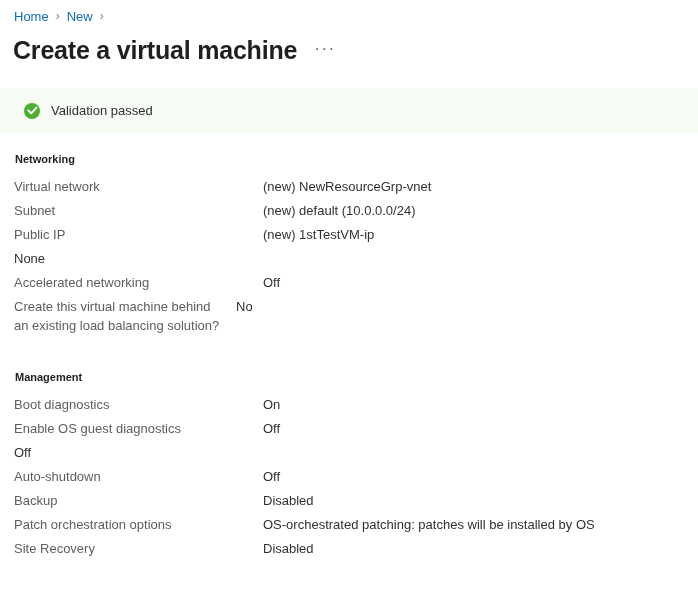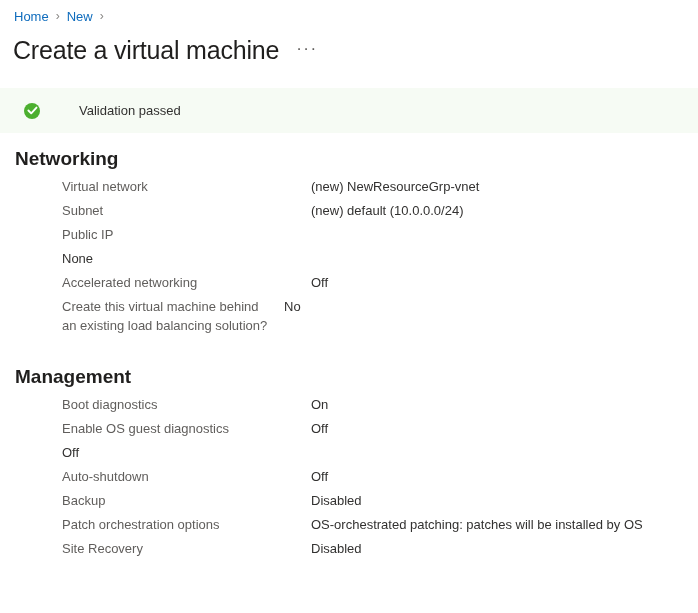--- a/index.html
+++ b/index.html
@@ -45,21 +45,21 @@
   }
 
   
   .title-row {
     display: flex;
     align-items: baseline;
     padding: 8px 0 0 13px;
   }
   .page-title {
     font-size: 25px;
-    font-weight: 400;
+    font-weight: 700;
     letter-spacing: -0.2px;
     color: #201f1e;
     line-height: 32px;
     margin: 0;
     white-space: nowrap;
   }
   .more-menu {
     margin-left: 17px;
     color: #605e5c;
     font-size: 17px;
@@ -76,21 +76,20 @@
     position: absolute;
     left: 0;
     top: 88px;
     width: 698px;
     height: 45px;
     background: #f6fbf4;
     display: flex;
     align-items: center;
     box-sizing: border-box;
     padding-left: 24px;
-    gap: 28px;
   }
   .banner-icon {
     width: 16px;
     height: 16px;
     flex: 0 0 16px;
     border-radius: 50%;
     background: #4caf2f;
     display: flex;
     align-items: center;
     justify-content: center;
@@ -105,31 +104,31 @@
 
   
   .content {
     position: absolute;
     left: 0;
     top: 133px;
     width: 698px;
   }
   .section { padding-left: 14px; }
   .section-heading {
-    font-size: 19px;
+    font-size: 11px;
     font-weight: 600;
     color: #201f1e;
     margin: 0;
     padding: 16px 0 8px 1px;
     line-height: 20px;
   }
   .section-net   { padding-top: 0; }
   .section-mgmt  { padding-top: 16px; }
 
-  .rows { display: block; margin-left: 48px; }
+  .rows { display: block; }
   .row {
     display: flex;
     align-items: flex-start;
     min-height: 24px;
     font-size: 13px;
     line-height: 19px;
   }
   .row-label {
     flex: 0 0 249px;
     width: 249px;
@@ -179,20 +178,21 @@
         <div class="row">
           <div class="row-label">Virtual network</div>
           <div class="row-value">(new) NewResourceGrp-vnet</div>
         </div>
         <div class="row">
           <div class="row-label">Subnet</div>
           <div class="row-value">(new) default (10.0.0.0/24)</div>
         </div>
         <div class="row">
           <div class="row-label">Public IP</div>
+          <div class="row-value">(new) 1stTestVM-ip</div>
         </div>
         <div class="row">
           <div class="row-value">None</div>
         </div>
         <div class="row">
           <div class="row-label">Accelerated networking</div>
           <div class="row-value">Off</div>
         </div>
         <div class="row">
           <div class="row-label wrap">Create this virtual machine behind an existing load balancing solution?</div>

